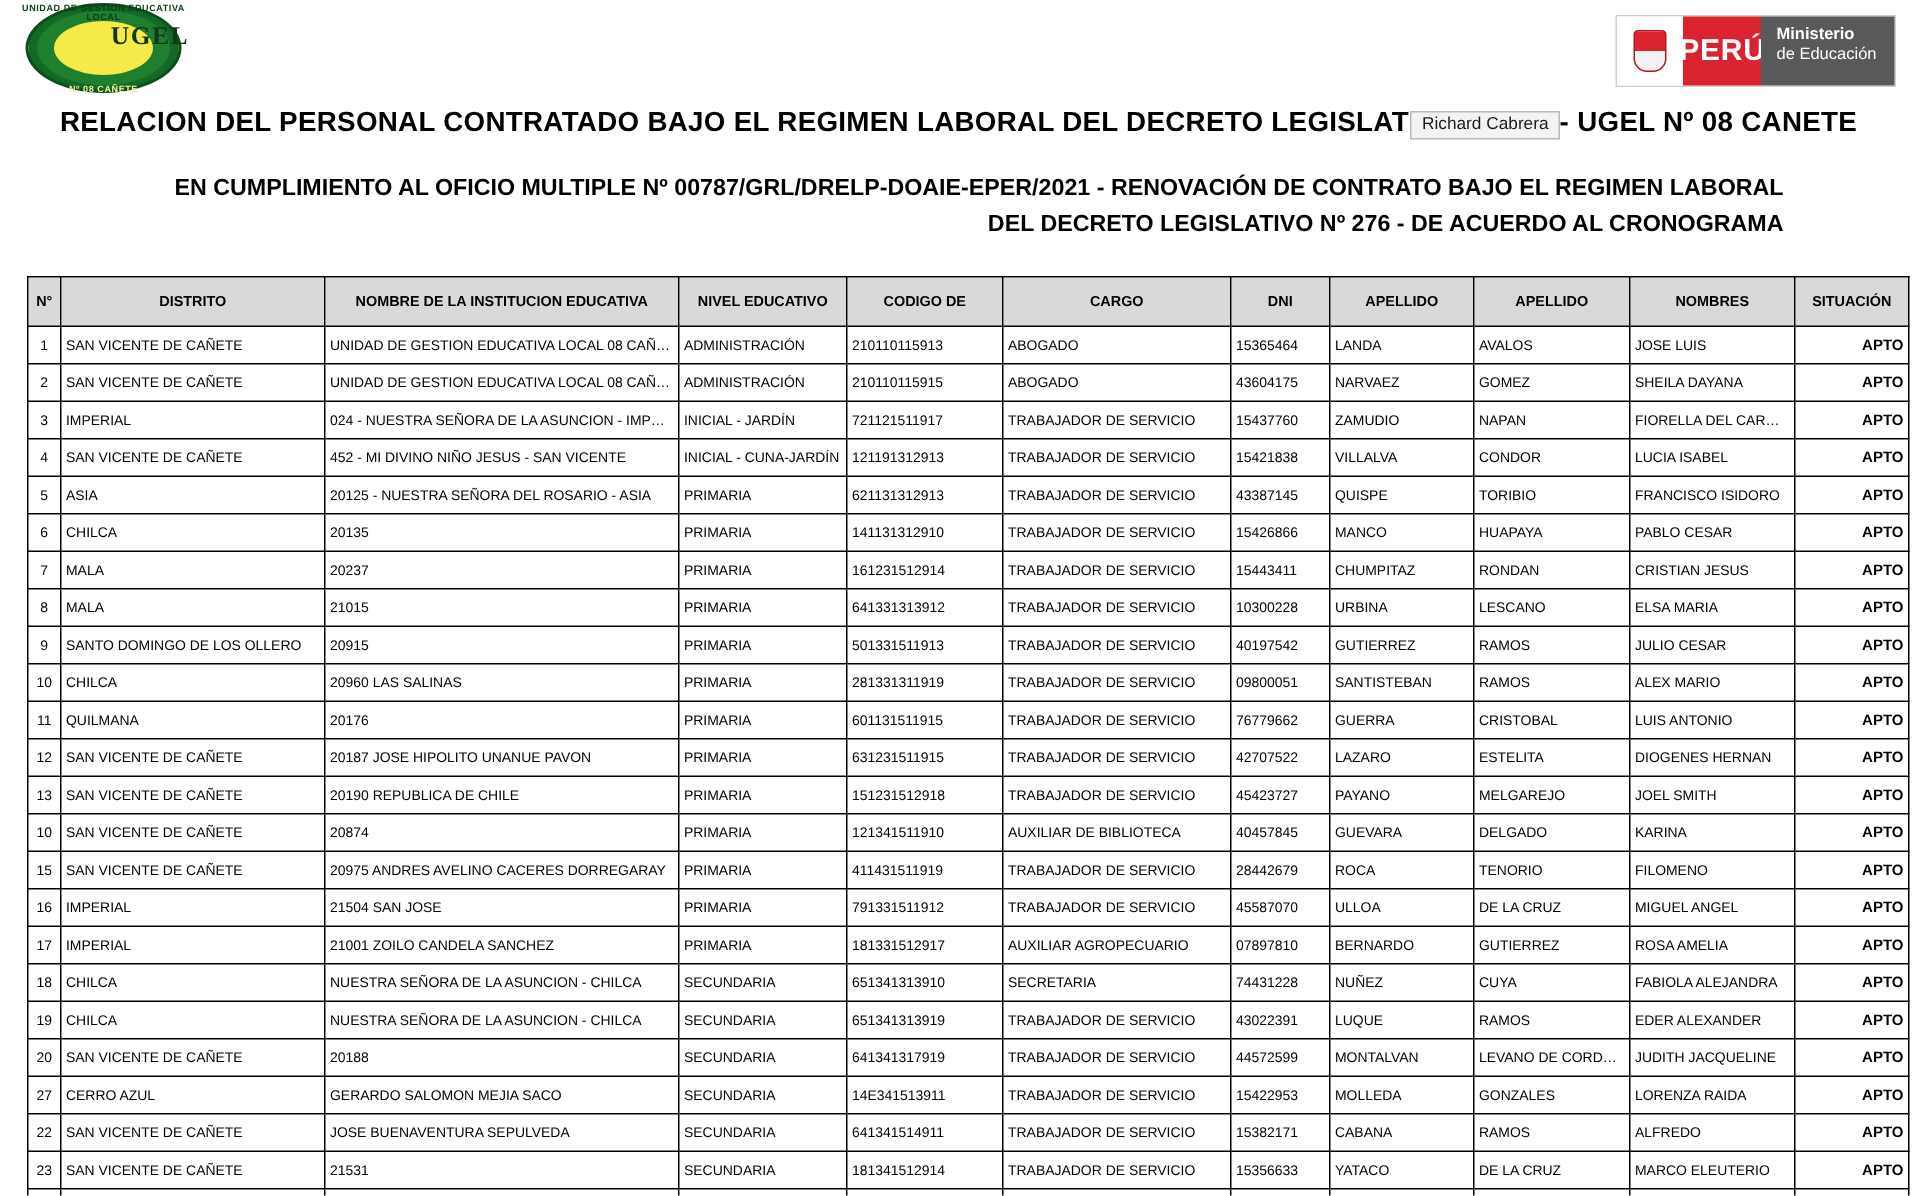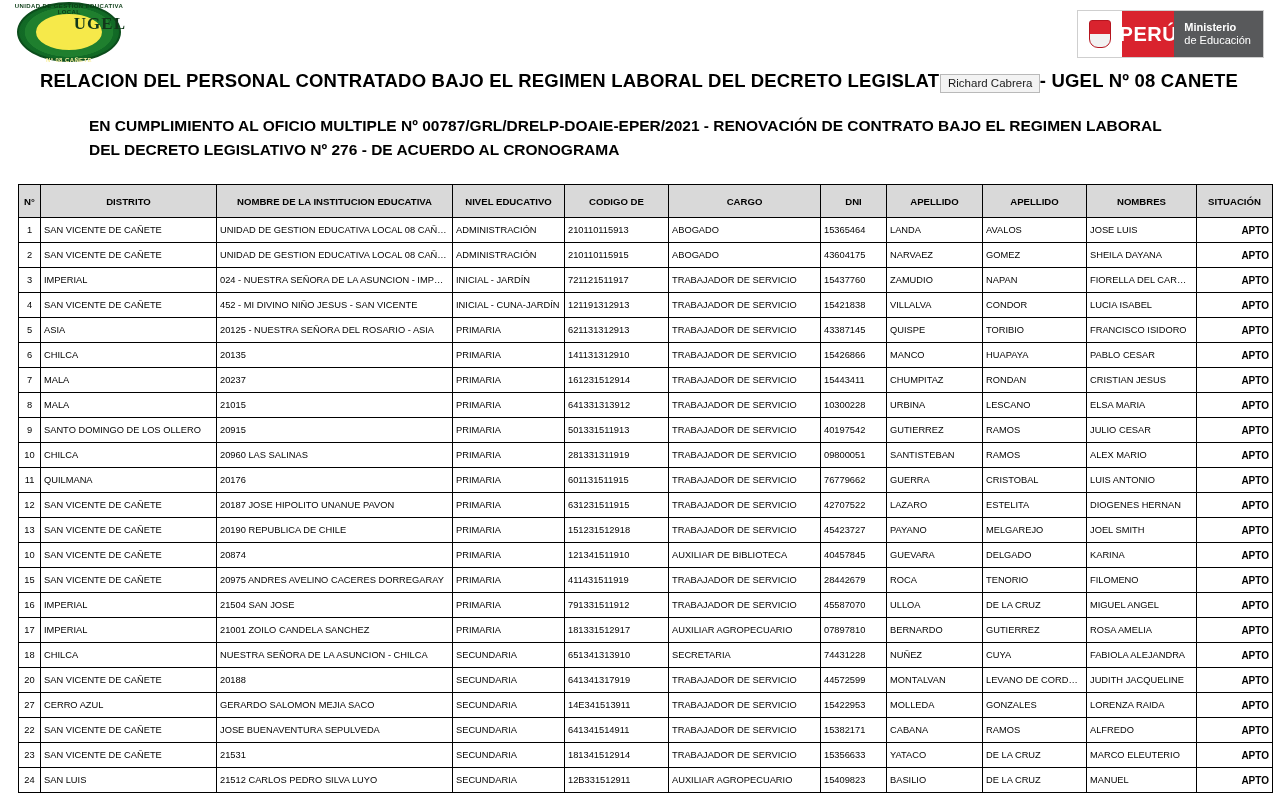--- a/index.html
+++ b/index.html
@@ -118,39 +118,38 @@
     font-size: 20px;
     font-weight: bold;
     letter-spacing: .5px;
   }
   .minedu .mined-txt {
     background: #58595b;
     color: #ffffff;
     padding: 6px 12px 6px 10px;
     display: flex;
     flex-direction: column;
-    justify-content: center;
     line-height: 1.15;
     font-size: 11px;
   }
   .minedu .mined-txt .l1 { font-weight: bold; }
 
   
   .title-main {
     margin: 4px 0 0 0;
     text-align: center;
     font-size: 18.5px;
     font-weight: bold;
     letter-spacing: .2px;
     white-space: nowrap;
   }
   .subtitle {
     margin: 22px auto 0 auto;
     width: 1100px;
-    text-align: left;
+    text-align: right;
     font-size: 15.5px;
     font-weight: bold;
     line-height: 1.55;
   }
 
   
   .name-chip {
     position: absolute;
     left: 911px;
     top: 74px;
@@ -493,20 +492,33 @@
           <td>SECUNDARIA</td>
           <td>651341313910</td>
           <td>SECRETARIA</td>
           <td>74431228</td>
           <td>NUÑEZ</td>
           <td>CUYA</td>
           <td>FABIOLA ALEJANDRA</td>
           <td class="sit">APTO</td>
         </tr>
         <tr>
+          <td class="num">19</td>
+          <td>CHILCA</td>
+          <td>NUESTRA SEÑORA DE LA ASUNCION - CHILCA</td>
+          <td>SECUNDARIA</td>
+          <td>651341313919</td>
+          <td>TRABAJADOR DE SERVICIO</td>
+          <td>43022391</td>
+          <td>LUQUE</td>
+          <td>RAMOS</td>
+          <td>EDER ALEXANDER</td>
+          <td class="sit">APTO</td>
+        </tr>
+        <tr>
           <td class="num">20</td>
           <td>SAN VICENTE DE CAÑETE</td>
           <td>20188</td>
           <td>SECUNDARIA</td>
           <td>641341317919</td>
           <td>TRABAJADOR DE SERVICIO</td>
           <td>44572599</td>
           <td>MONTALVAN</td>
           <td>LEVANO DE CORDERO</td>
           <td>JUDITH JACQUELINE</td>

